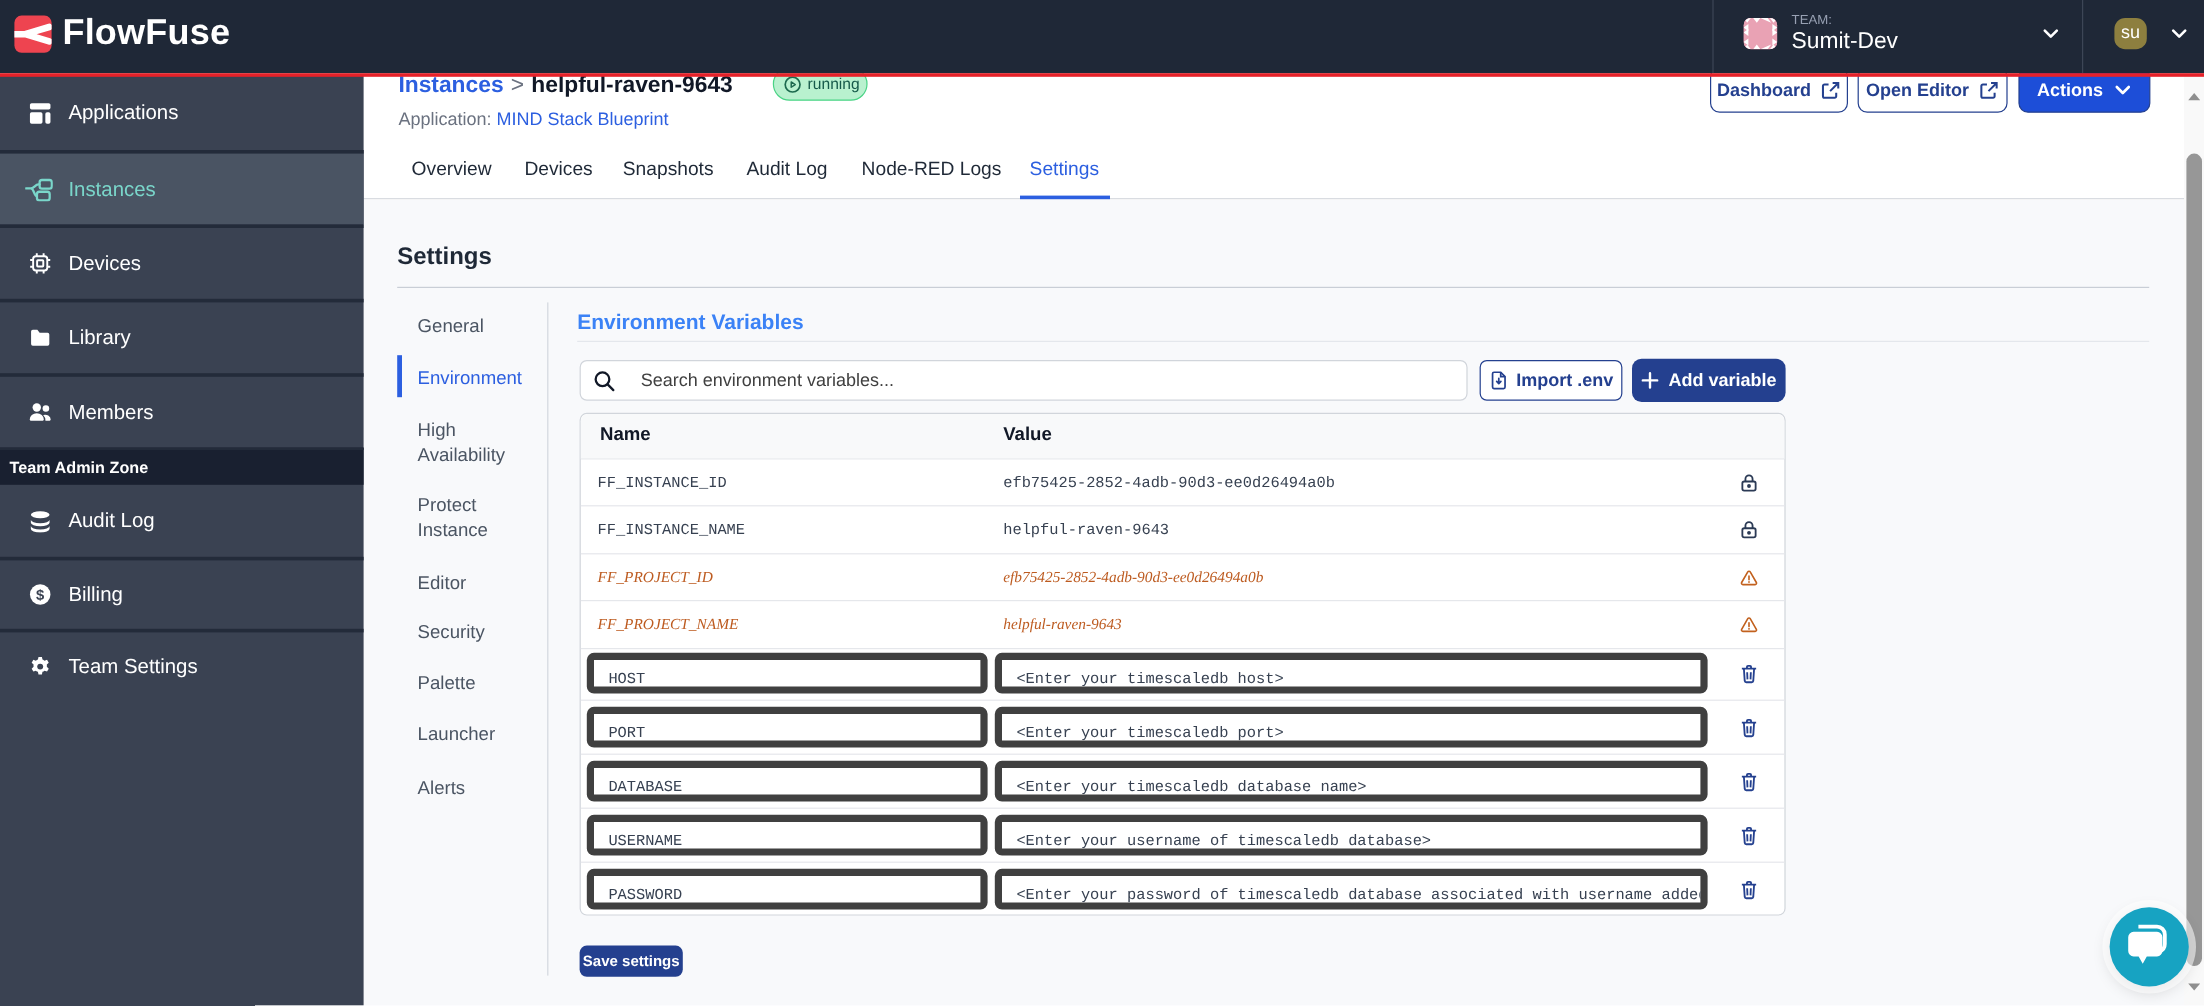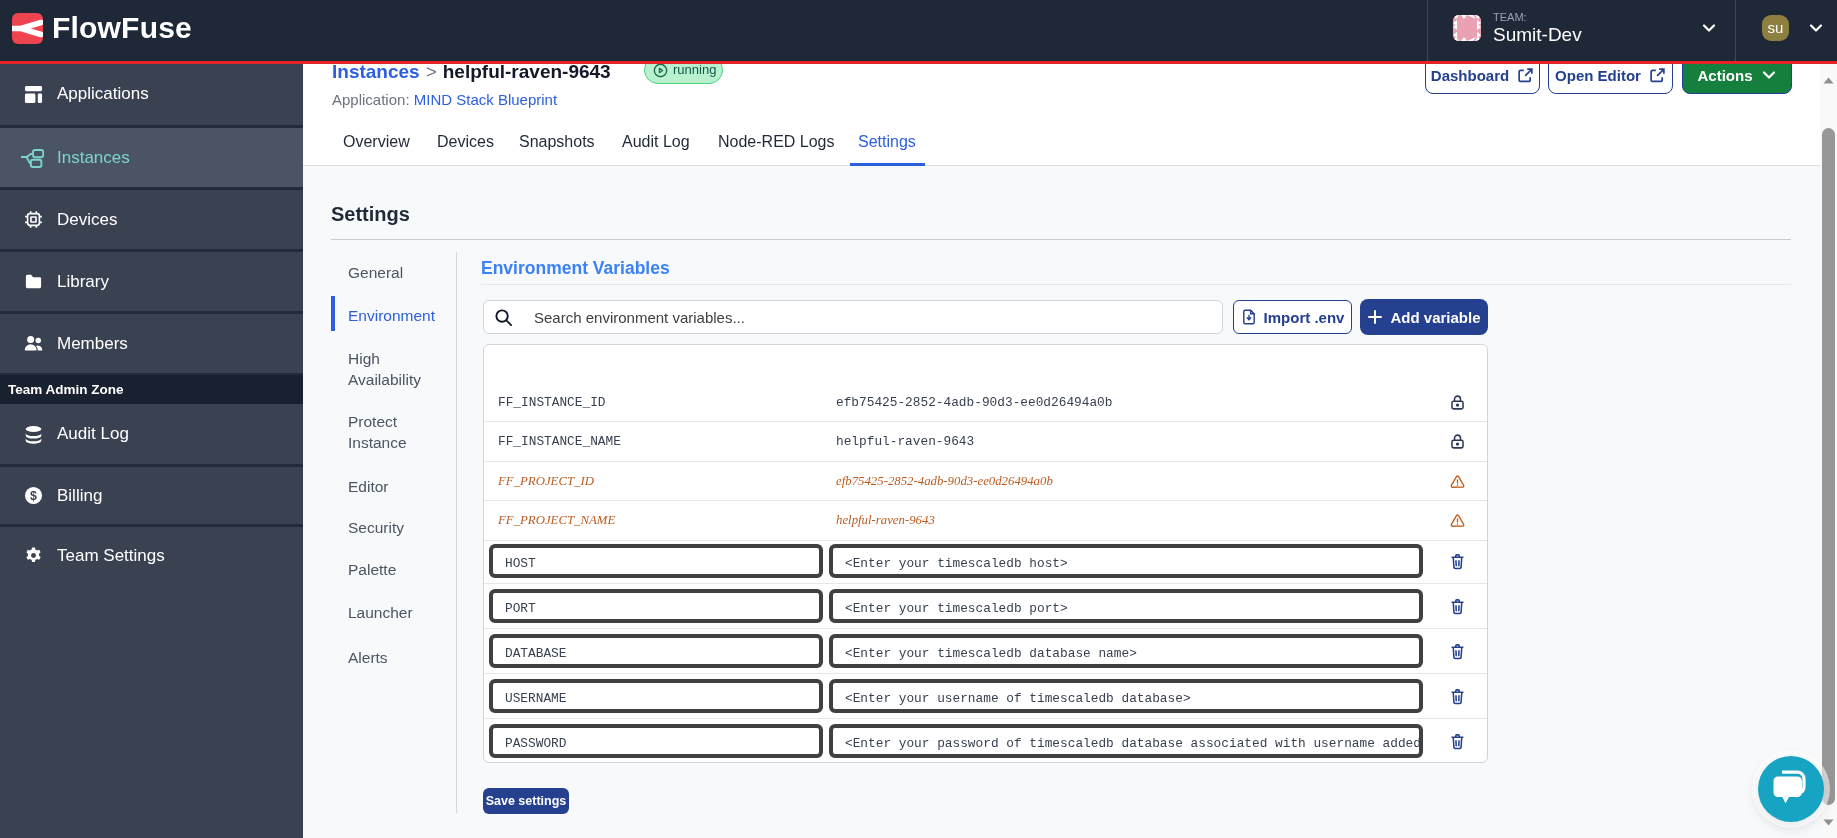--- a/index.html
+++ b/index.html
@@ -32,21 +32,21 @@
 #mainwhite { position:absolute; left:303px; top:63px; width:1517px; height:103px; background:#fff; z-index:10; }
 #crumb { position:absolute; left:332px; top:61px; font-size:19px; font-weight:bold; color:#111827; z-index:20; }
 #crumb .blue { color:#2c5fe0; }
 #crumb .sep { color:#6b7280; font-weight:normal; padding:0 6px; }
 #pill { position:absolute; left:644px; top:56px; width:79px; height:28px; background:#b9f1cf; border:1px solid #4ad385; border-radius:14px; z-index:20; font-size:13px; color:#16594a; line-height:26px; padding-left:28px; }
 #appline { position:absolute; left:332px; top:91px; font-size:15px; color:#6b7280; z-index:20; }
 #appline a { color:#2c5fe0; text-decoration:none; }
 .hbtn { position:absolute; top:56px; height:38px; border:1.5px solid #24408f; border-radius:8px; background:#fff; color:#24408f; font-size:15px; font-weight:bold; display:flex; align-items:center; justify-content:center; gap:8px; z-index:20; }
 #btn-dash { left:1425px; width:115px; }
 #btn-editor { left:1548px; width:125px; }
-#btn-actions { left:1682px; width:110px; background:#15803d; color:#fff; border-color:#24408f; }
+#btn-actions { left:1682px; width:110px; background:#1d4ed8; color:#fff; border-color:#24408f; }
 .tab { position:absolute; top:133px; font-size:16px; color:#1f2937; z-index:20; }
 #tab-underline { position:absolute; left:850px; top:163px; width:75px; height:3px; background:#2c5fe0; z-index:21; }
 #tabborder { position:absolute; left:303px; top:165px; width:1517px; height:1px; background:#d9dce1; z-index:20; }
 
 
 #graybg { position:absolute; left:303px; top:166px; width:1517px; height:672px; background:#f8f9fb; z-index:5; }
 #h1-settings { position:absolute; left:331px; top:203px; font-size:20px; font-weight:bold; color:#1f2937; z-index:20; }
 #hr1 { position:absolute; left:331px; top:239px; width:1460px; height:1px; background:#c9ced6; z-index:20; }
 .snav { position:absolute; left:348px; font-size:15.5px; color:#4b5563; z-index:20; line-height:21px; }
 #snav-env { color:#2c5fe0; }
@@ -64,21 +64,21 @@
 #envtable { position:absolute; left:483px; top:344px; width:1005px; height:419px; background:#fff; border:1px solid #d1d5db; border-radius:6px; z-index:20; }
 #thead { position:absolute; left:0; top:0; width:100%; height:37.5px; background:#f8f9fa; border-bottom:1px solid #d7dbe0; border-radius:6px 6px 0 0; }
 #thead .th { position:absolute; top:9px; font-size:15.5px; font-weight:bold; color:#111827; }
 .mono { font-family:"Liberation Mono", monospace; }
 .trow { position:absolute; left:0; width:100%; height:39.5px; border-bottom:1px solid #e5e7eb; }
 .trow .nm { position:absolute; left:14px; top:12px; font-size:12.8px; color:#374151; }
 .trow .vl { position:absolute; left:352px; top:12px; font-size:12.8px; color:#374151; }
 .trow.warn .nm, .trow.warn .vl { color:#bd5b20; font-style:italic;font-family:Liberation Serif, serif; }
 .trow .icn { position:absolute; left:965px; top:11px; width:17px; height:17px; }
 .erow { position:absolute; left:0; width:100%; height:45px; border-bottom:1px solid #e5e7eb; }
-.erow .inp { position:absolute; top:5px; height:34px; background:#fff; border:4px solid #404040; border-radius:6px; font-size:12.8px; color:#374151; line-height:32px; padding-left:12px; white-space:nowrap; overflow:hidden; }
+.erow .inp { position:absolute; top:5px; height:34px; background:#fff; border:6px solid #404040; border-radius:6px; font-size:12.8px; color:#374151; line-height:32px; padding-left:12px; white-space:nowrap; overflow:hidden; }
 .erow .inp1 { left:5px; width:334px; }
 .erow .inp2 { left:345px; width:594px; }
 .erow .icn { position:absolute; left:965px; top:14px; width:17px; height:17px; }
 
 #btn-save { position:absolute; left:483px; top:788px; width:86px; height:26px; background:#24408f; border-radius:6px; color:#fff; font-size:12.5px; font-weight:bold; text-align:center; line-height:26px; z-index:20; white-space:nowrap; }
 
 
 #sbtrack { position:absolute; left:1820px; top:63px; width:17px; height:775px; background:#f9f9f9; z-index:30; }
 #sbthumb { position:absolute; left:1822px; top:128px; width:13px; height:677px; background:#979797; border-radius:7px; z-index:31; }
 
@@ -265,20 +265,24 @@
   Import .env
 </div>
 <div id="btn-add">
   <svg width="16" height="16" viewBox="0 0 16 16">
       <path d="M8 2 V14 M2 8 H14" stroke="#fff" stroke-width="2" stroke-linecap="round"></path>
     </svg>
   Add variable
 </div>
 
 <div id="envtable" class="mono">
+  <div id="thead" style="font-family:'Liberation Sans',sans-serif;">
+    <div class="th" style="left:16px;">Name</div>
+    <div class="th" style="left:352px;">Value</div>
+  </div>
   <div class="trow" style="top:37.5px;">
     <div class="nm mono">FF_INSTANCE_ID</div>
     <div class="vl mono">efb75425-2852-4adb-90d3-ee0d26494a0b</div>
     <svg class="icn" viewBox="0 0 20 20" fill="none" stroke="#2b3a55" stroke-width="1.8">
         <rect x="3.5" y="8.5" width="13" height="9" rx="1.8"></rect>
         <path d="M6.5 8.5 V6 a3.5 3.5 0 0 1 7 0 v2.5"></path>
         <circle cx="10" cy="13" r="1" fill="#2b3a55"></circle>
       </svg>
   </div>
   <div class="trow" style="top:77px;">

